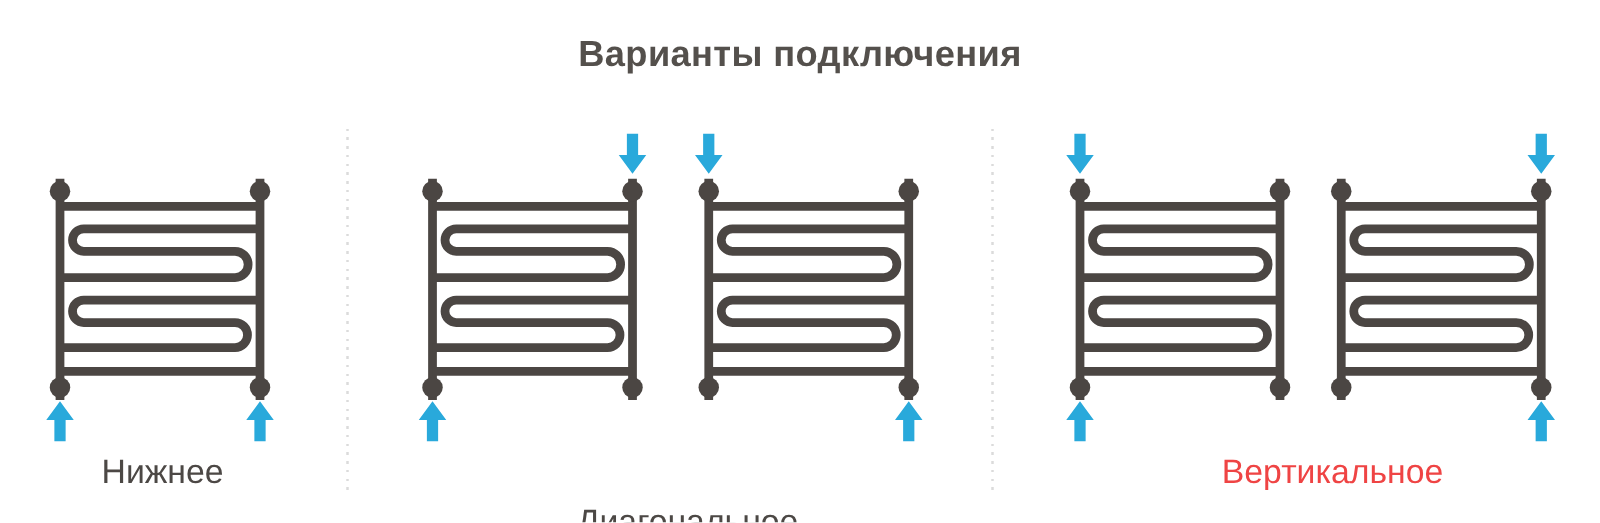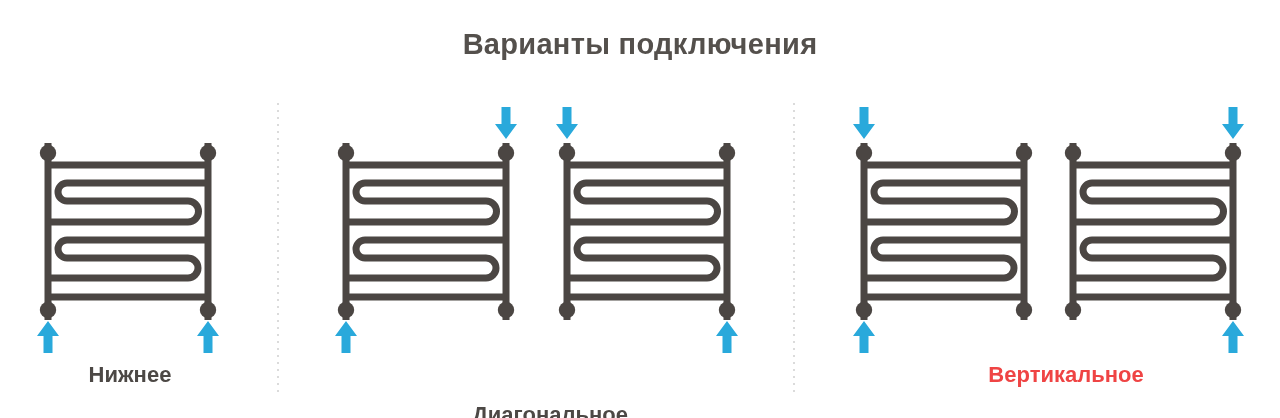--- a/index.html
+++ b/index.html
@@ -7,21 +7,21 @@
     position:relative;width:1280px;height:418px;background:#ffffff;
     font-family:"Liberation Sans",sans-serif;overflow:hidden;
   }
   .page-title{
     position:absolute;top:28px;left:0;width:100%;margin:0;
     text-align:center;font-size:29px;font-weight:600;letter-spacing:.3px;
     color:#54504C;
   }
   .section-label{
     position:absolute;top:362px;transform:translateX(-50%);
-    font-size:22px;font-weight:700;color:#4C4845;white-space:nowrap;
+    font-size:27px;font-weight:400;color:#4C4845;white-space:nowrap;
   }
   .separator{
     position:absolute;top:103px;height:290px;width:2px;
     background:repeating-linear-gradient(to bottom,#DBDBDB 0 2px,transparent 2px 7px);
   }
   .radiator{position:absolute;top:105px;}
 </style>
 </head>
 <body>
 

